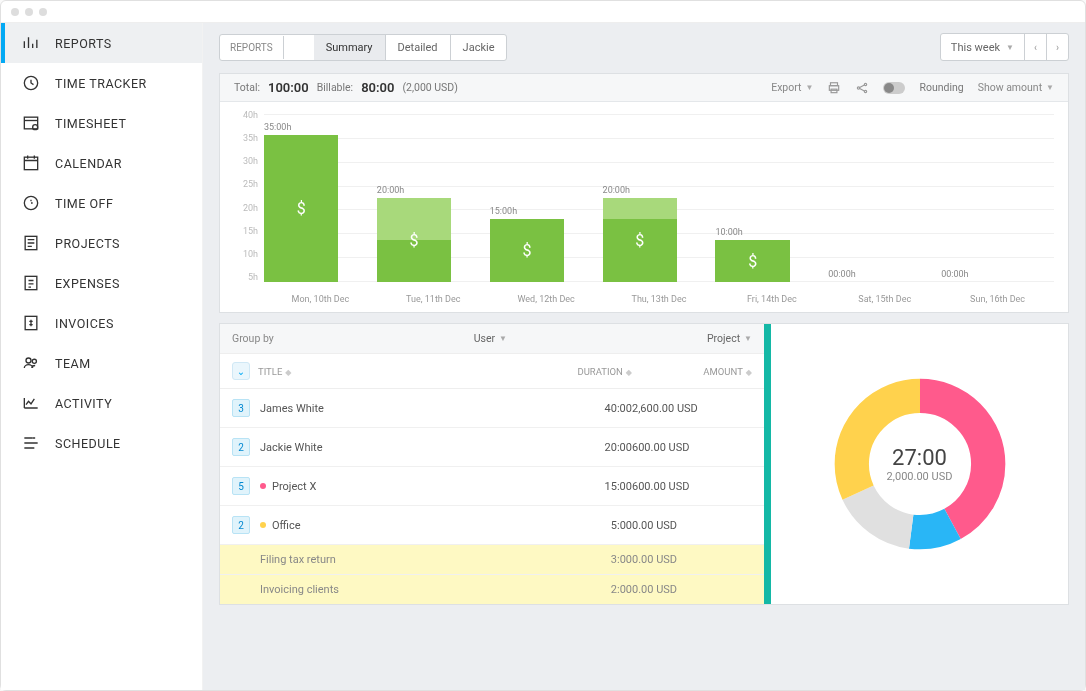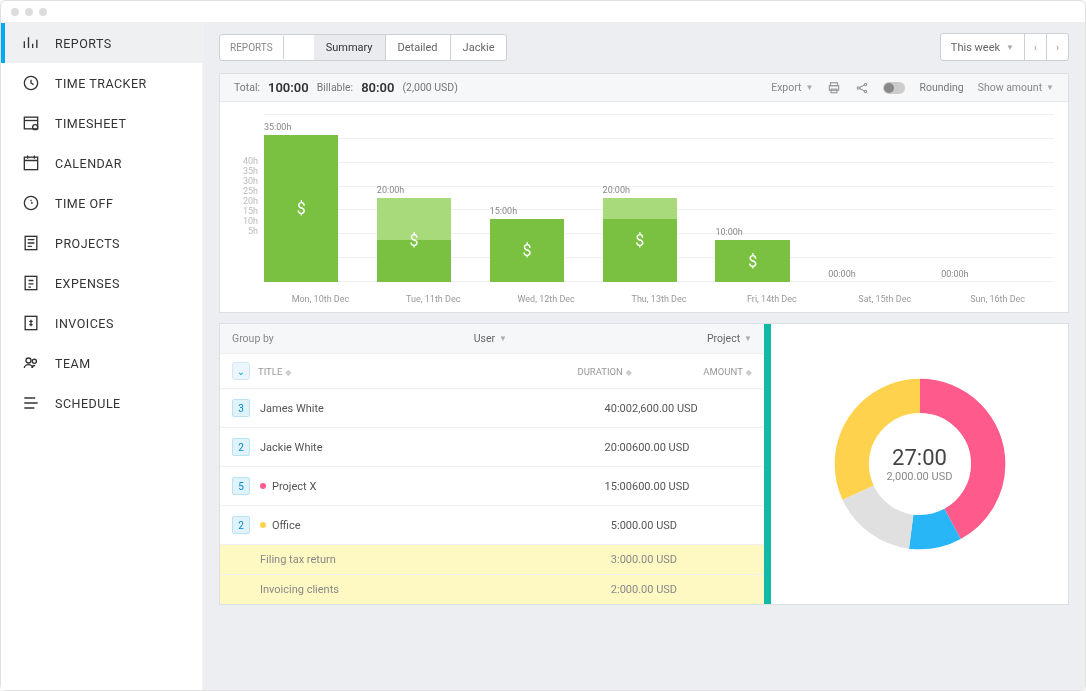--- a/index.html
+++ b/index.html
@@ -31,31 +31,31 @@
 
 .panel { background: #fff; margin: 6px 16px 10px; border: 1px solid #dde0e3; }
 .panel-hdr { display: flex; align-items: center; padding: 6px 14px; background: #f6f7f8; border-bottom: 1px solid #e4e7ea; font-size: 10.5px; color: #777; gap: 8px; }
 .panel-hdr .tv { color: #333; font-size: 13px; font-weight: 600; }
 .panel-hdr .right { margin-left: auto; display: flex; align-items: center; gap: 14px; }
 .hbtn { color: #888; display: flex; align-items: center; gap: 4px; cursor: pointer; font-size: 10.5px; }
 .toggle { width: 22px; height: 12px; background: #ccc; border-radius: 6px; position: relative; }
 .toggle::after { content: ""; width: 10px; height: 10px; background: #888; border-radius: 50%; position: absolute; top: 1px; left: 1px; }
 
 .chart { padding: 8px 14px 6px 44px; position: relative; height: 210px; }
-.yaxis { position: absolute; left: 8px; top: 8px; bottom: 30px; width: 30px; display: flex; flex-direction: column; justify-content: center; }
+.yaxis { position: absolute; left: 8px; top: 8px; bottom: 30px; width: 30px; display: flex; flex-direction: column; justify-content: space-between; }
 .yaxis span { font-size: 9px; color: #bbb; text-align: right; }
 .gridbox { position: absolute; left: 44px; right: 14px; top: 12px; bottom: 30px; display: flex; flex-direction: column; justify-content: space-between; }
 .gridbox .gl { height: 1px; background: #f0f0f0; }
 .bars { position: absolute; left: 44px; right: 14px; top: 12px; bottom: 30px; display: flex; align-items: flex-end; }
 .barcol { flex: 1; display: flex; flex-direction: column; align-items: flex-start; justify-content: flex-end; height: 100%; position: relative; }
 .barval { font-size: 9px; color: #888; margin-bottom: 3px; }
 .barrect { width: 66%; background: #7ac142; position: relative; display: flex; align-items: center; justify-content: center; }
 .barrect .cap { position: absolute; top: 0; left: 0; right: 0; background: #a8d97b; }
 .barrect .dollar { color: #fff; font-size: 16px; position: relative; z-index: 1; }
-.xlabels { position: absolute; left: 44px; right: 14px; bottom: 8px; display: flex; }
+.xlabels { position: absolute; left: 44px; right: 14px; bottom: 8px; display: flex; justify-content: flex-end; }
 .xlabels span { flex: 1; text-align: center; font-size: 9px; color: #999; }
 
 .table-panel { background: #fff; margin: 0 16px 16px; border: 1px solid #dde0e3; display: flex; }
 .table-left { flex: 1; }
 .grpbar { display: flex; align-items: center; padding: 8px 12px; background: #f6f7f8; font-size: 10.5px; color: #888; gap: 8px; border-bottom: 1px solid #eee; justify-content: space-between; }
 .grpbar .dd { color: #666; display: flex; align-items: center; gap: 4px; cursor: pointer; }
 .thdr { display: flex; padding: 8px 12px; font-size: 9.5px; color: #999; border-bottom: 1px solid #eee; align-items: center; }
 .thdr .exp { width: 18px; height: 18px; border: 1px solid #d0e8f5; border-radius: 3px; display: flex; align-items: center; justify-content: center; margin-right: 8px; color: #03A9F4; font-size: 10px; background: #eaf6fc; }
 .thdr .c1 { flex: 1; }
 .thdr .c2 { width: 100px; text-align: right; }
@@ -168,20 +168,29 @@
                 <circle cx="9" cy="9" r="3"></circle>
                 <circle cx="16" cy="10" r="2.5"></circle>
                 <path d="M4 18c0-2 2-4 5-4s5 2 5 4M13 18c0-2 2-3 4-3"></path>
               </svg>
             </span>
             <span>TEAM</span>
           </div>
           <div class="nav-item">
             <span class="nav-icon">
               <svg width="20" height="20" viewBox="0 0 24 24" stroke="#333" fill="none" stroke-width="1.6">
+                <path d="M4 18h16M4 18V6"></path>
+                <path d="M6 14l3-4 3 3 4-6"></path>
+              </svg>
+            </span>
+            <span>ACTIVITY</span>
+          </div>
+          <div class="nav-item">
+            <span class="nav-icon">
+              <svg width="20" height="20" viewBox="0 0 24 24" stroke="#333" fill="none" stroke-width="1.6">
                 <path d="M4 6h10M4 12h14M4 18h8"></path>
                 <path d="M14 6l3 0M18 12l2 0M12 18l4 0"></path>
               </svg>
             </span>
             <span>SCHEDULE</span>
           </div>
         </div>
     </div>
     <div class="main">
       <div class="topbar">

